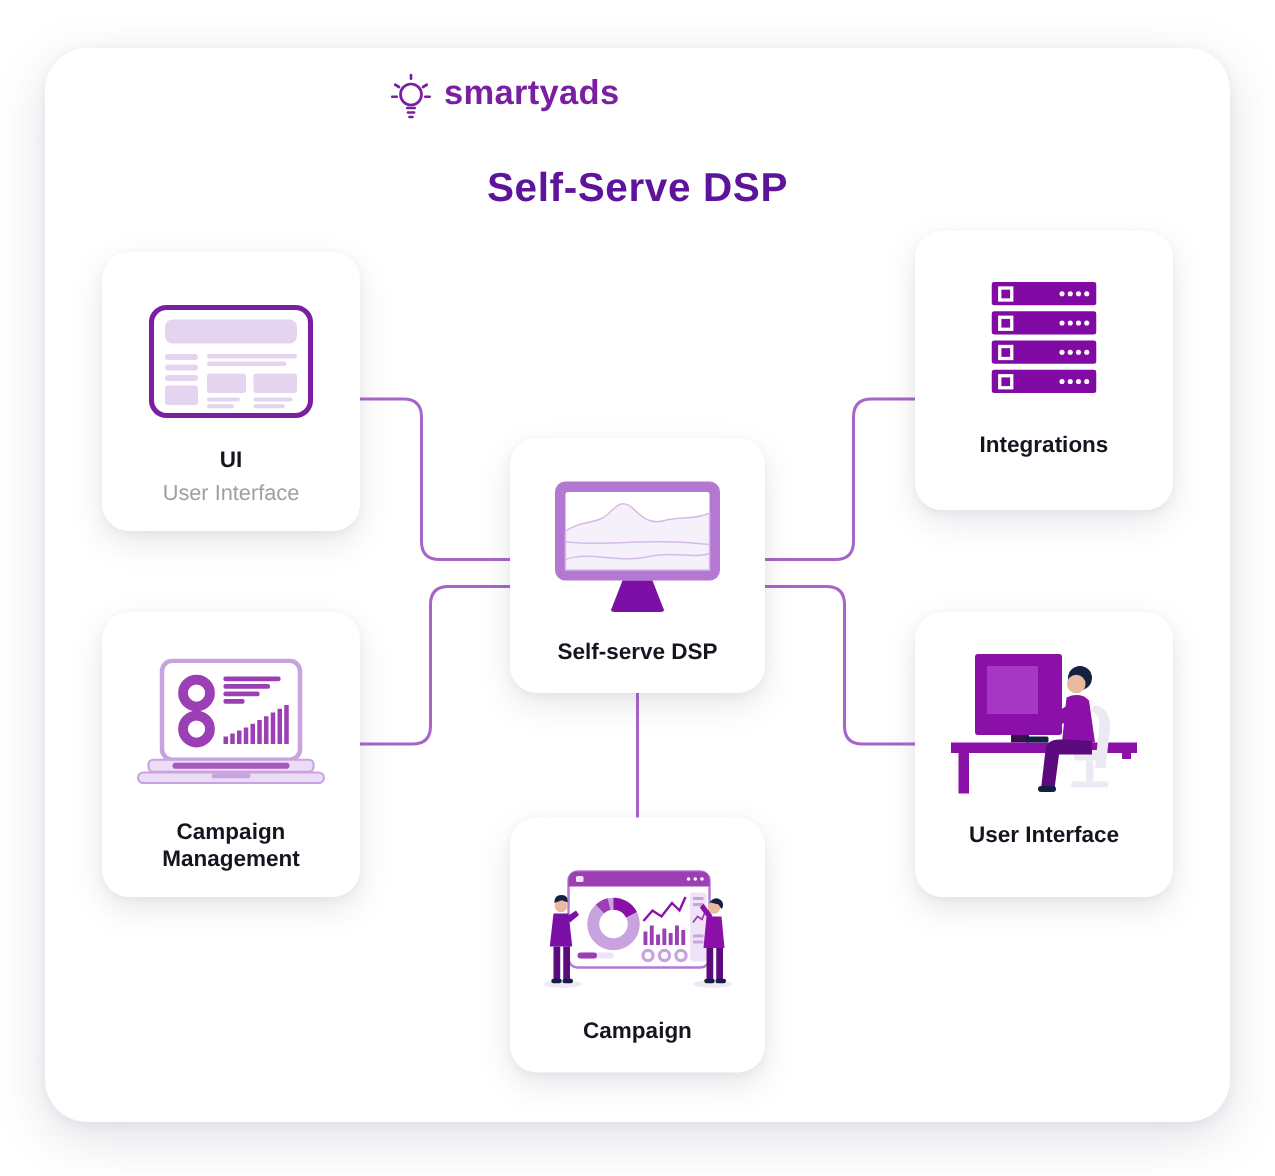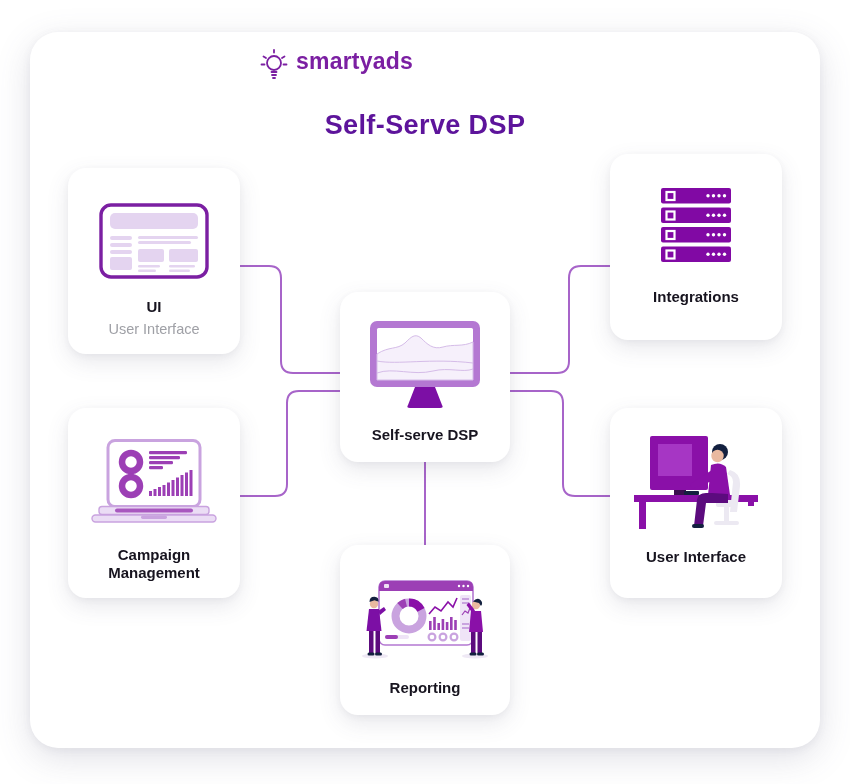--- a/index.html
+++ b/index.html
@@ -287,16 +287,16 @@
         <circle cx="117" cy="32" r="4.2" fill="#E9B9A0"></circle>
         <path d="M114 28.5 q4 -4.5 7.5 -1.5 q3 2.8 0.5 6 l-2 -3 z" fill="#13203F"></path>
         <path d="M112 38 h10 l2 21 h-14 z" fill="#8A10A8"></path>
         <path d="M113.5 40 l-6 -8 2.5 -2.5 6 8 z" fill="#8A10A8"></path>
         <rect x="112" y="59" width="4.5" height="21" fill="#5C0B7E"></rect>
         <rect x="118.5" y="59" width="4.5" height="21" fill="#5C0B7E"></rect>
         <rect x="110.5" y="79.5" width="7" height="3" rx="1.5" fill="#13203F"></rect>
         <rect x="118" y="79.5" width="7" height="3" rx="1.5" fill="#13203F"></rect>
       </svg>
     </div>
-    <div class="label">Reporting</div>
+    <div class="label">Campaign</div>
   </div>
 
 </div>
 
 </body></html>

